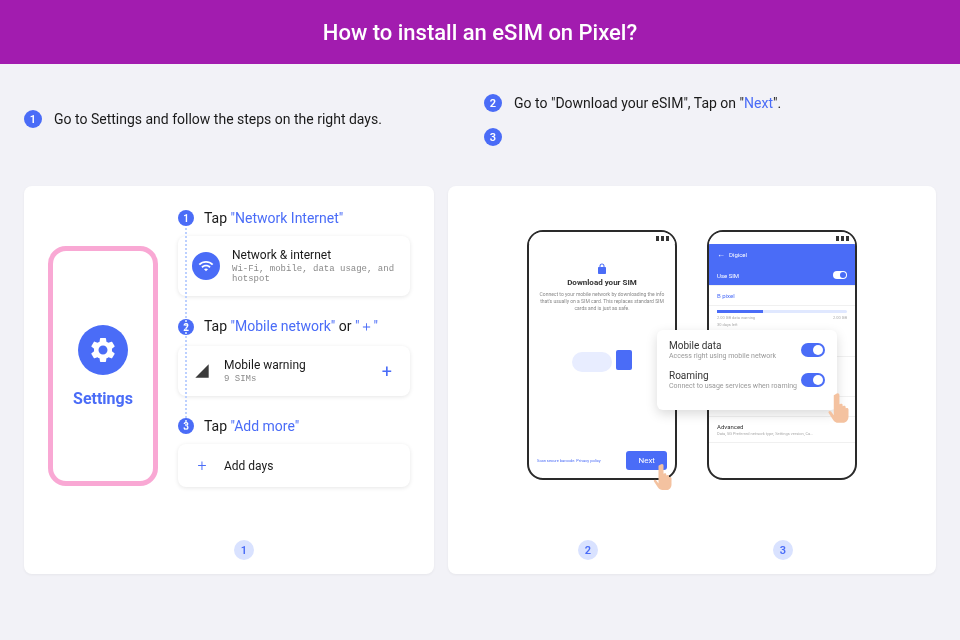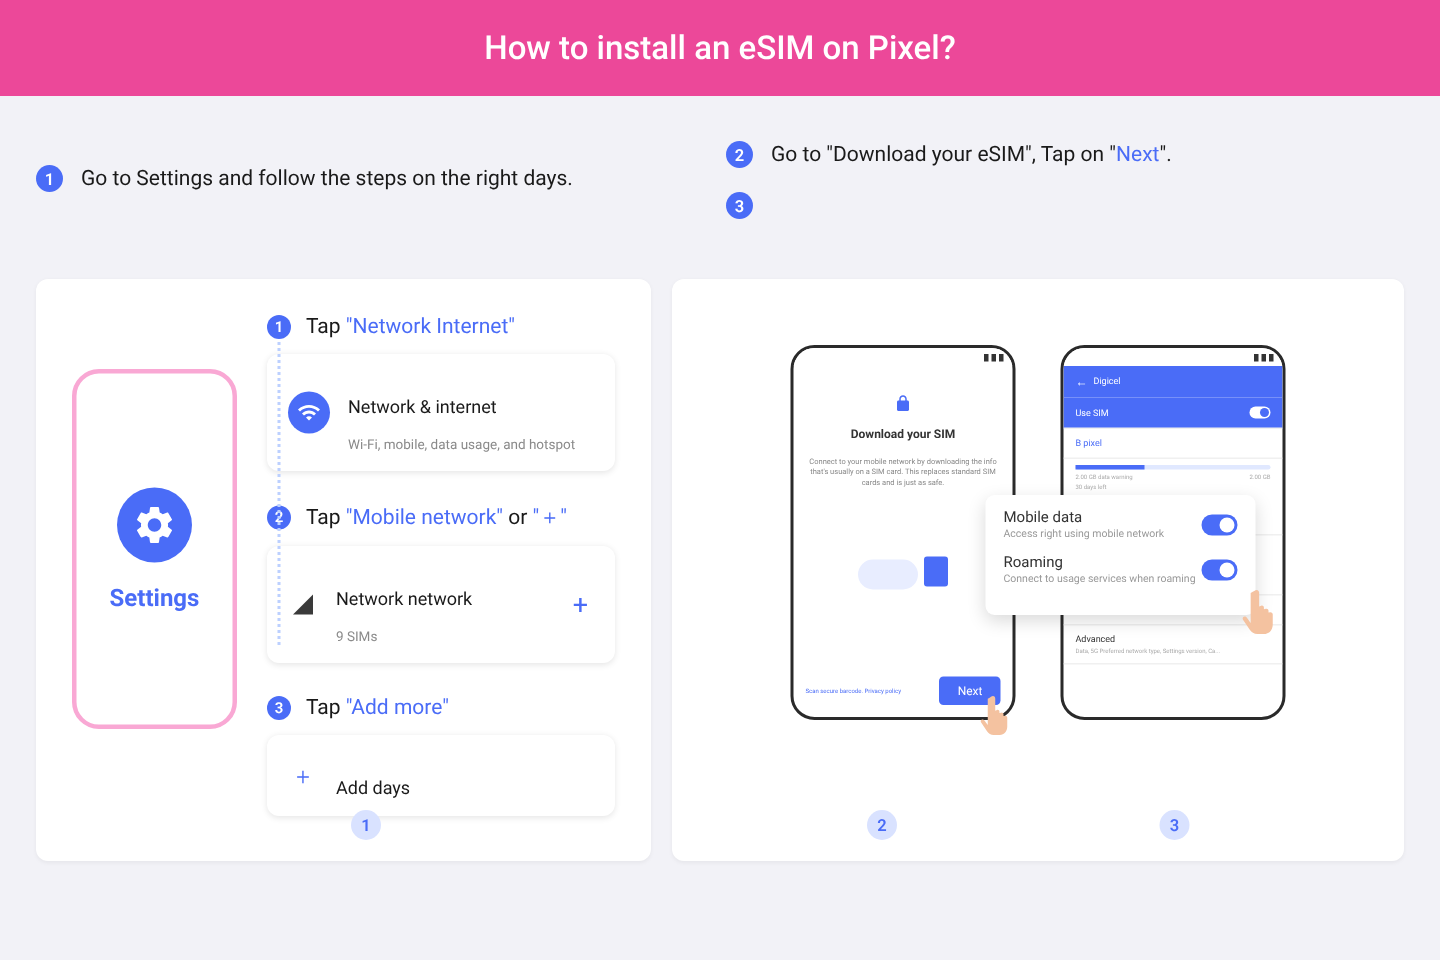--- a/index.html
+++ b/index.html
@@ -1,59 +1,59 @@
 <!DOCTYPE html>
 <html><head>
 <meta charset="utf-8">
 <style>
 *{margin:0;padding:0;box-sizing:border-box;}
 body{font-family:-apple-system,BlinkMacSystemFont,'Segoe UI',Roboto,sans-serif;background:#f2f2f7;width:960px;height:640px;overflow:hidden;}
-.header{background:#ec4899;height:64px;display:flex;align-items:center;justify-content:center;}
+.header{background:#a21caf;height:64px;display:flex;align-items:center;justify-content:center;}
 .header h1{color:#fff;font-size:22px;font-weight:500;}
 .content{padding:30px 24px 0;}
 .instructions{display:flex;gap:40px;margin-bottom:24px;}
 .inst-left{flex:0 0 420px;padding-top:16px;}
 .inst-right{flex:1;}
 .inst-line{display:flex;align-items:center;gap:12px;margin-bottom:16px;font-size:14px;color:#1a1a1a;}
 .badge{width:18px;height:18px;border-radius:50%;background:#4a6cf7;color:#fff;font-size:11px;font-weight:600;display:flex;align-items:center;justify-content:center;flex-shrink:0;}
 .link{color:#4a6cf7;}
 .panels{display:flex;gap:14px;}
 .panel{background:#fff;border-radius:8px;padding:24px;box-shadow:0 1px 3px rgba(0,0,0,0.05);}
 .panel-left{flex:0 0 410px;display:flex;gap:20px;height:388px;}
 .panel-right{flex:1;height:388px;position:relative;}
-.phone-frame{width:110px;height:240px;border:3px solid #f9a8d4;border-radius:18px;margin-top:36px;display:flex;flex-direction:column;align-items:center;justify-content:center;gap:14px;}
+.phone-frame{width:110px;height:240px;border:5px solid #f9a8d4;border-radius:18px;margin-top:36px;display:flex;flex-direction:column;align-items:center;justify-content:center;gap:14px;}
 .gear-icon{width:50px;height:50px;border-radius:50%;background:#4a6cf7;display:flex;align-items:center;justify-content:center;}
 .gear-icon svg{width:30px;height:30px;fill:#fff;}
 .phone-label{color:#4a6cf7;font-size:16px;font-weight:700;}
 .steps{flex:1;position:relative;}
 .step{margin-bottom:22px;}
 .step-head{display:flex;align-items:center;gap:10px;font-size:14px;color:#1a1a1a;margin-bottom:10px;}
 .step-badge{width:16px;height:16px;border-radius:50%;background:#4a6cf7;color:#fff;font-size:10px;font-weight:600;display:flex;align-items:center;justify-content:center;flex-shrink:0;}
 .card{background:#fff;border-radius:8px;box-shadow:0 1px 4px rgba(0,0,0,0.1);padding:12px 14px;display:flex;align-items:center;gap:12px;}
 .card-icon{width:28px;height:28px;border-radius:50%;background:#4a6cf7;display:flex;align-items:center;justify-content:center;flex-shrink:0;}
 .card-icon svg{width:16px;height:16px;fill:#fff;}
 .card-text{flex:1;}
-.card-title{font-size:12px;color:#1a1a1a;margin-top:16px;}
-.card-sub{font-size:9px;color:#8a8a8a;margin-top:14px;}
+.card-title{font-size:12px;color:#1a1a1a;}
+.card-sub{font-size:9px;color:#8a8a8a;margin-top:2px;font-family:Liberation Mono, monospace;}
 .card-plus{color:#4a6cf7;font-size:18px;padding:0 4px;}
 .sim-icon{width:20px;height:20px;display:flex;align-items:center;justify-content:center;}
 .sim-icon svg{fill:#3a3a3a;}
 .plus-small{color:#4a6cf7;font-size:16px;font-weight:300;width:20px;text-align:center;}
 .steps::before{content:"";position:absolute;left:7px;top:18px;bottom:120px;border-left:2px dotted #bcd0ff;}
 .panel-num{position:absolute;bottom:14px;width:20px;height:20px;border-radius:50%;background:#d9e2ff;color:#4a6cf7;font-size:11px;font-weight:600;display:flex;align-items:center;justify-content:center;}
 .pn1{left:210px;}
 .panel-left{position:relative;}
 .mocks{display:flex;gap:30px;justify-content:center;padding-top:20px;}
 .mock{position:relative;}
 .mock-phone{width:150px;height:250px;border:2px solid #2a2a2a;border-radius:16px;background:#fff;overflow:hidden;display:flex;flex-direction:column;}
 .mock-status{height:12px;background:#fff;display:flex;justify-content:flex-end;align-items:center;padding:0 6px;gap:2px;}
 .mock-status span{width:3px;height:5px;background:#333;}
 .mock-header{padding:4px 8px;font-size:6px;color:#333;}
 .mock-header.blue{background:#4a6cf7;color:#fff;padding:6px 8px;display:flex;align-items:center;gap:4px;}
-.mock-body{flex:1;padding:10px;display:flex;flex-direction:column;align-items:center;justify-content:space-between;}
+.mock-body{flex:1;padding:10px;display:flex;flex-direction:column;align-items:center;}
 .mock-body h4{font-size:8px;color:#333;margin-bottom:4px;}
 .mock-body p{font-size:5px;color:#888;text-align:center;line-height:1.4;}
 .mock-illustration{margin:30px 0;width:60px;height:40px;position:relative;}
 .mock-illustration .cloud{width:40px;height:20px;background:#e8edff;border-radius:10px;position:absolute;left:0;top:10px;}
 .mock-illustration .sim{width:16px;height:20px;background:#4a6cf7;border-radius:2px;position:absolute;right:0;top:8px;}
 .mock-footer{padding:8px;display:flex;justify-content:space-between;align-items:center;}
 .mock-footer .tiny{font-size:4px;color:#4a6cf7;}
 .next-btn{background:#4a6cf7;color:#fff;font-size:8px;padding:5px 12px;border-radius:3px;}
 .hand{position:absolute;width:26px;height:30px;bottom:-12px;right:0;}
 .hand svg{width:100%;height:100%;fill:#f4c2a0;}
@@ -142,21 +142,21 @@
             <span class="step-badge">2</span>
             <span><span>Tap </span><span class="link">"Mobile network"</span><span> or </span><span class="link">"＋"</span></span>
           </div>
           <div class="card">
             <div class="sim-icon">
               <svg viewBox="0 0 24 24" width="16" height="16">
                   <path d="M2 22h20V2L2 22z"></path>
                 </svg>
             </div>
             <div class="card-text">
-              <div class="card-title">Network network</div>
+              <div class="card-title">Mobile warning</div>
               <div class="card-sub">9 SIMs</div>
             </div>
             <div class="card-plus">+</div>
           </div>
         </div>
         <div class="step">
           <div class="step-head">
             <span class="step-badge">3</span>
             <span><span>Tap </span><span class="link">"Add more"</span></span>
           </div>

